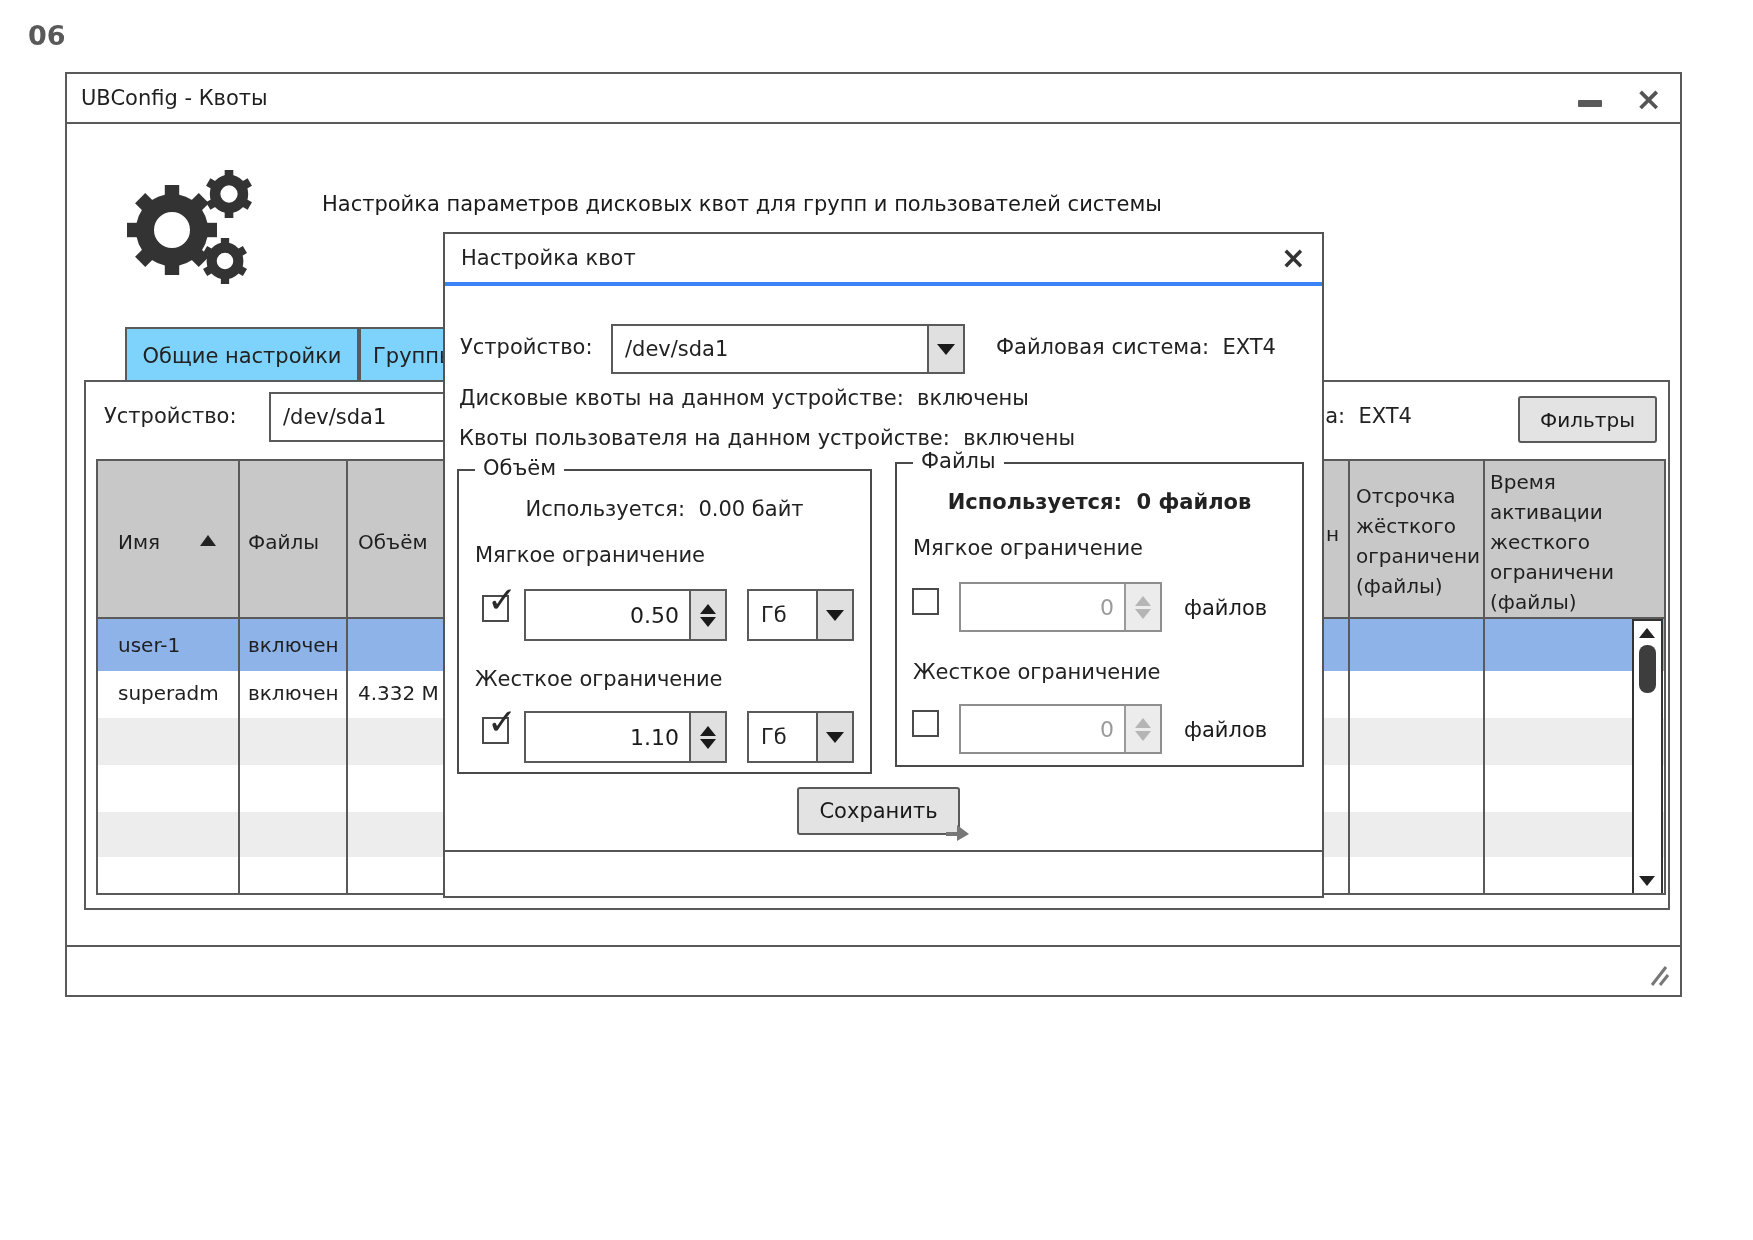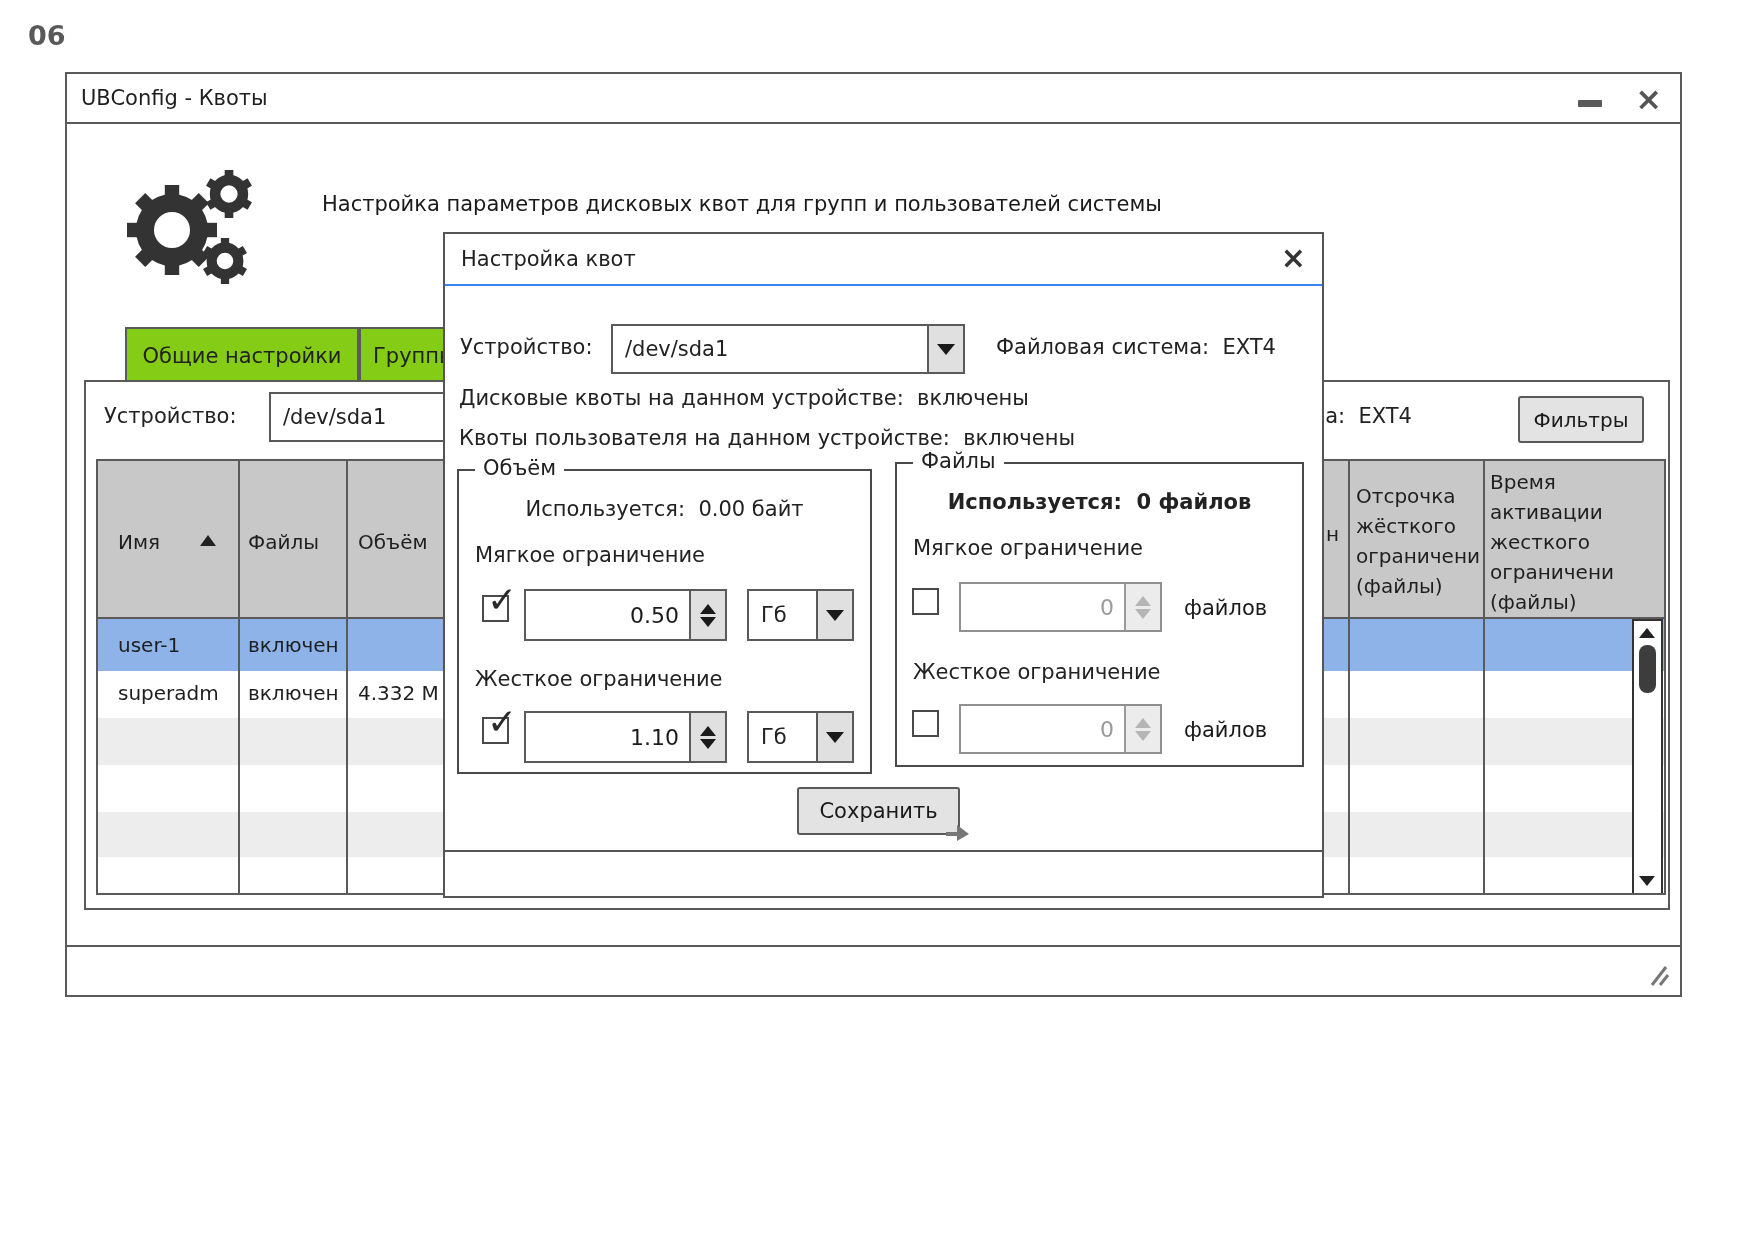--- a/index.html
+++ b/index.html
@@ -11,21 +11,21 @@
   .page-label { left:28px; top:20px; font-size:27px; font-weight:bold; color:#595959; }
 
   .window { left:65px; top:72px; width:1617px; height:925px; border:2px solid #5a5a5a; background:#fff; }
   .titlebar { left:0; top:0; right:0; height:50px; border-bottom:2px solid #5a5a5a; display:flex; align-items:center; }
   .titlebar .title { padding-left:14px; font-size:21px; color:#1f1f1f; }
   .win-min { right:78px; top:26px; width:24px; height:7px; background:#5a5a5a; border-radius:1px; }
   .win-close { right:18px; top:2px; font-size:32px; font-weight:bold; color:#555; line-height:46px; }
 
   .subtitle { left:255px; top:118px; font-size:21px; color:#1a1a1a; }
 
-  .tab { top:253px; height:57px; background:#84cc16; border:2px solid #5a5a5a; display:flex; align-items:center; font-size:21px; }
+  .tab { top:253px; height:57px; background:#7dd3fc; border:2px solid #5a5a5a; display:flex; align-items:center; font-size:21px; }
   .tab1 { left:58px; width:234px; justify-content:center; }
   .tab2 { left:292px; width:178px; padding-left:12px; }
 
   .panel { left:17px; top:306px; width:1586px; height:530px; border:2px solid #5a5a5a; background:#fff; }
 
   .combo { display:flex; background:#fff; border:2px solid #5a5a5a; }
   .combo .cv { flex:1; display:flex; align-items:center; padding-left:12px; font-size:21px; overflow:hidden; white-space:nowrap; }
   .combo .cbtn { width:36px; background:#e0e0e0; border-left:2px solid #5a5a5a; display:flex; align-items:center; justify-content:center; }
   .dd { width:0; height:0; border-left:9px solid transparent; border-right:9px solid transparent; border-top:11px solid #1a1a1a; }
 
@@ -41,21 +41,21 @@
 
   .sb { left:1534px; top:158px; width:31px; height:276px; border:2px solid #333; background:#fff; }
   .sb .sa { width:0; height:0; border-left:8px solid transparent; border-right:8px solid transparent; }
   .sb .up { border-bottom:10px solid #222; left:5px; top:7px; }
   .sb .down { border-top:10px solid #222; left:5px; bottom:7px; }
   .sb .thumb { left:5px; top:24px; width:17px; height:48px; background:#3d3d3d; border-radius:8px; }
 
   .statusbar { left:0; right:0; bottom:0; height:50px; border-top:2px solid #5a5a5a; background:#fff; }
 
   .dialog { left:443px; top:232px; width:881px; height:666px; border:2px solid #555; background:#fff; z-index:10; }
-  .dialog .dtitlebar { left:0; top:0; right:0; height:52px; border-bottom:2px solid #3b82f6; display:flex; align-items:center; }
+  .dialog .dtitlebar { left:0; top:0; right:0; height:52px; border-bottom:4px solid #3b82f6; display:flex; align-items:center; }
   .dialog .dtitle { padding-left:16px; font-size:21px; }
   .dlg-close { right:16px; top:6px; font-size:30px; font-weight:bold; color:#333; }
 
   .pre { white-space:pre; }
 
   .grp { border:2px solid #4a4a4a; background:#fff; }
   .grp .legend { position:absolute; top:-15px; left:16px; background:#fff; padding:0 8px; font-size:21px; }
   .used { left:0; right:0; text-align:center; font-size:21px; }
 
   .cb { width:27px; height:27px; border:2px solid #4a4a4a; background:#fff; }
@@ -140,21 +140,21 @@
 
   <div class="abs panel">
 
     <div class="abs fs21" style="left:18px;top:22px;">Устройство:</div>
     <div class="abs" style="left:183px;top:10px;width:287px;height:50px;border:2px solid #5a5a5a;display:flex;align-items:center;padding-left:12px;font-size:21px;background:#fff;">
       <span>/dev/sda1</span>
     </div>
 
     <div class="abs fs21 pre" style="left:1046px;top:22px;white-space:pre;">Файловая система:  EXT4</div>
 
-    <div class="abs btn-l" style="left:1432px;top:14px;width:126px;height:47px;">
+    <div class="abs btn-l" style="left:1432px;top:14px;width:139px;height:47px;">
       <span>Фильтры</span>
     </div>
 
     <div class="abs table">
 
       <div class="abs stripe" style="top:158px;height:52px;background:#8db3e8;"></div>
       <div class="abs stripe" style="top:210px;height:47px;background:#ffffff;"></div>
       <div class="abs stripe" style="top:257px;height:47px;background:#ededed;"></div>
       <div class="abs stripe" style="top:304px;height:47px;background:#ffffff;"></div>
       <div class="abs stripe" style="top:351px;height:45px;background:#ededed;"></div>

